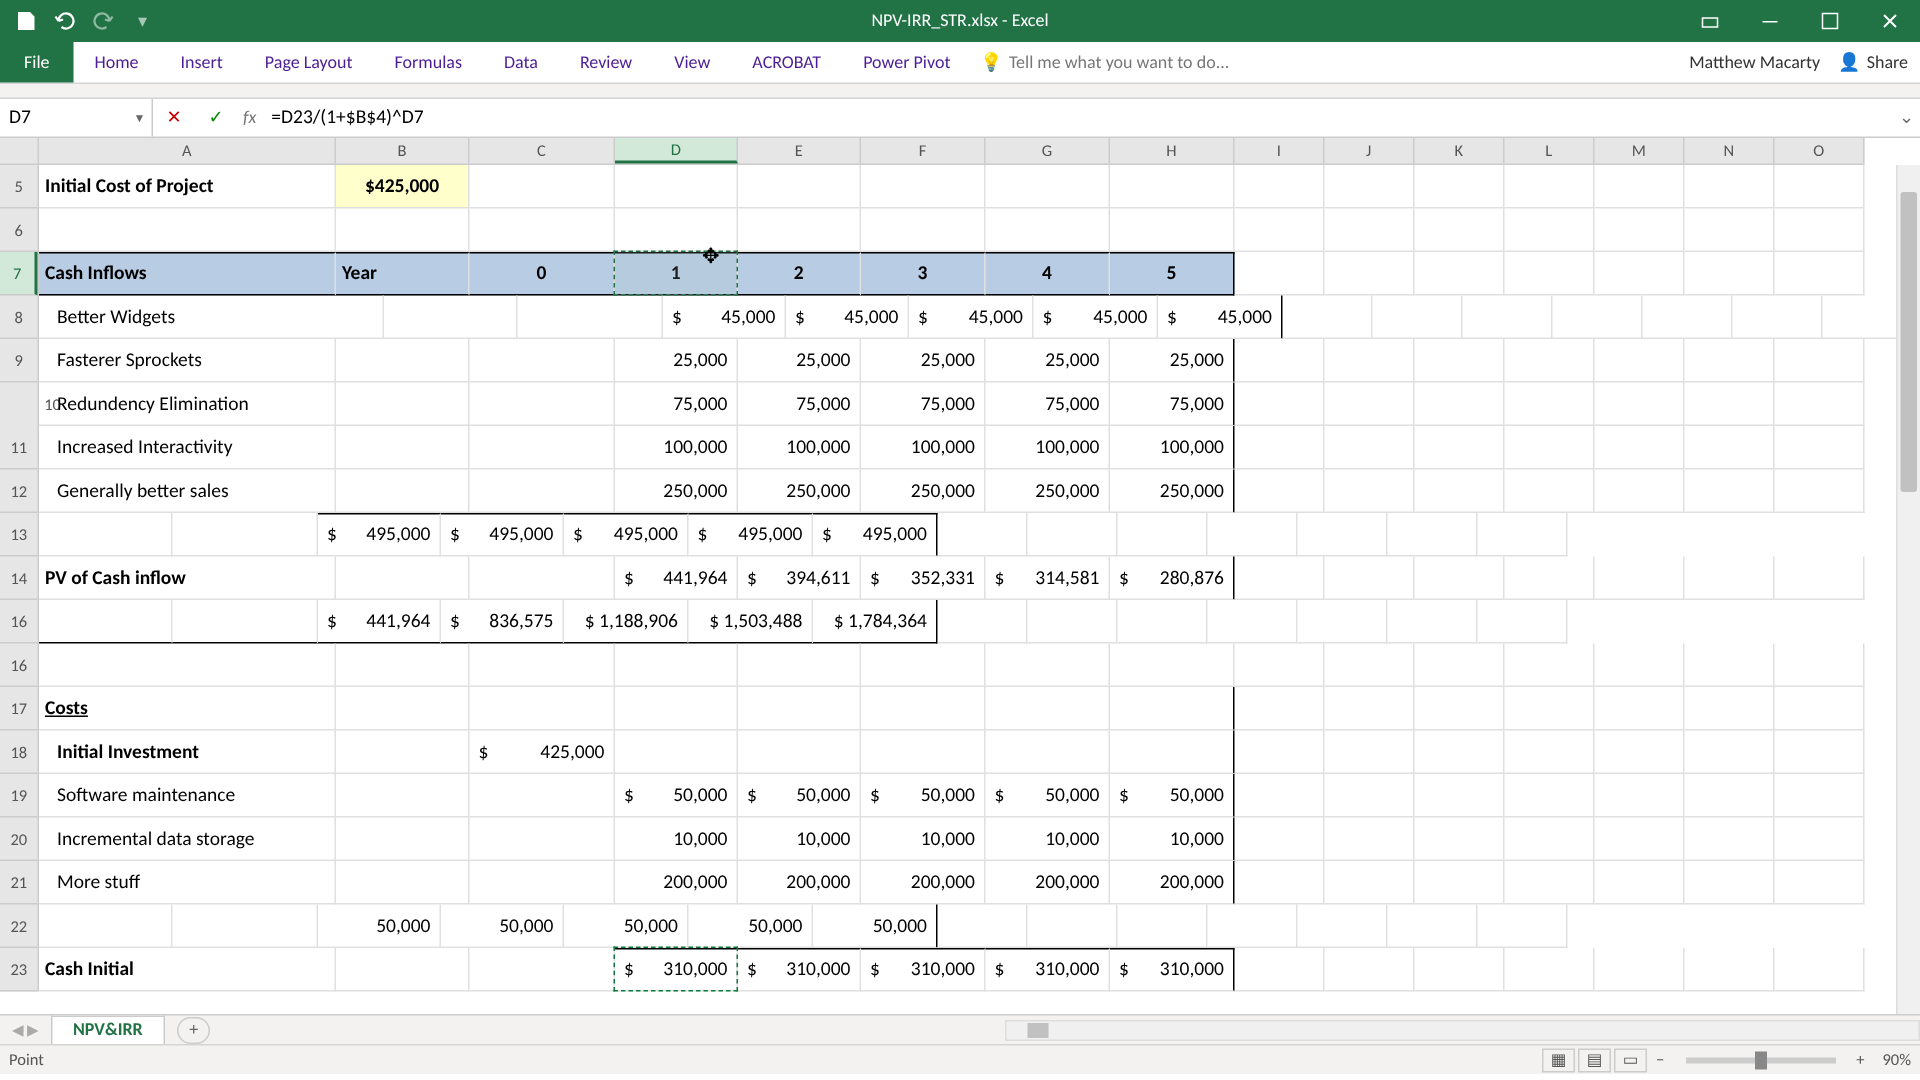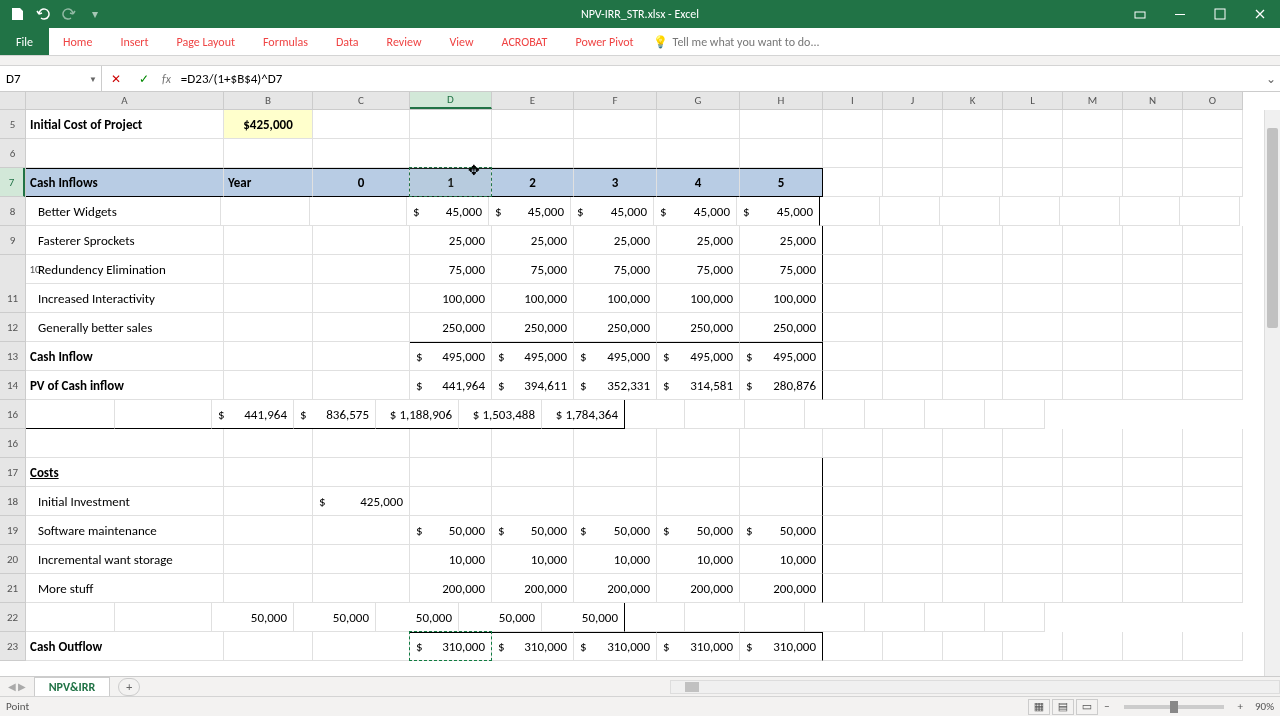--- a/index.html
+++ b/index.html
@@ -10,21 +10,21 @@
   .qat { display: flex; align-items: center; gap: 8px; padding-left: 8px; }
   .qat .icon { width: 18px; height: 18px; display: flex; align-items: center; justify-content: center; }
   .title { position: absolute; left: 50%; transform: translateX(-50%); font-size: 12px; }
   .wincontrols { position: absolute; right: 0; display: flex; }
   .winbtn { width: 40px; height: 28px; display: flex; align-items: center; justify-content: center; }
   .winbtn svg { fill: #fff; }
 
   
   .ribbon-tabs { height: 28px; background: #fff; border-bottom: 1px solid #d4d4d4; display: flex; align-items: stretch; font-size: 12px; position: relative; }
   .filetab { background: #217346; color: #fff; padding: 0 16px; display: flex; align-items: center; font-weight: 400; }
-  .tab { color: #ef4444; padding: 0 14px; display: flex; align-items: center; cursor: pointer; }
+  .tab { color: #4c1d95; padding: 0 14px; display: flex; align-items: center; cursor: pointer; }
   .tellme { color: #777; display: flex; align-items: center; gap: 4px; margin-left: 6px; }
   .rightside { position: absolute; right: 8px; display: flex; align-items: center; gap: 12px; height: 100%; }
   .sharebox { display: flex; align-items: center; gap: 4px; color: #333; }
 
   
   .ribbon-collapsed { height: 10px; background: #f3f2f1; border-bottom: 1px solid #d4d4d4; }
 
   
   .formulabar { height: 26px; display: flex; align-items: stretch; border-bottom: 1px solid #ccc; }
   .namebox { width: 102px; border-right: 1px solid #ccc; display: flex; align-items: center; padding-left: 6px; font-size: 13px; position: relative; }
@@ -138,20 +138,27 @@
   <div class="tab">Page Layout</div>
   <div class="tab">Formulas</div>
   <div class="tab">Data</div>
   <div class="tab">Review</div>
   <div class="tab">View</div>
   <div class="tab">ACROBAT</div>
   <div class="tab">Power Pivot</div>
   <div class="tellme">
     <span>💡</span>
     <span>Tell me what you want to do...</span>
+  </div>
+  <div class="rightside">
+    <span style="color:#333">Matthew Macarty</span>
+    <div class="sharebox">
+      <span>👤</span>
+      <span>Share</span>
+    </div>
   </div>
 </div>
 <div class="ribbon-collapsed"></div>
 
 <div class="formulabar">
   <div class="namebox">
     <span>D7</span>
     <span class="dd">▼</span>
   </div>
   <div class="fxarea">
@@ -249,21 +256,21 @@
         <div class="cell blueheader bold centered sborder-r" style="width: 83px;">5</div>
         <div class="cell" style="width: 60px;"></div>
         <div class="cell" style="width: 60px;"></div>
         <div class="cell" style="width: 60px;"></div>
         <div class="cell" style="width: 60px;"></div>
         <div class="cell" style="width: 60px;"></div>
         <div class="cell" style="width: 60px;"></div>
         <div class="cell" style="width: 60px;"></div>
       </div>
       <div class="row">
-        <div class="cell indent" style="width: 195px;">Better Widgets</div>
+        <div class="cell indent" style="width: 230px;">Better Widgets</div>
         <div class="cell" style="width: 89px;"></div>
         <div class="cell" style="width: 97px;"></div>
         <div class="cell currency" style="width: 82px;">
           <span class="sym">$</span>
           <span class="num">45,000</span>
         </div>
         <div class="cell currency" style="width: 82px;">
           <span class="sym">$</span>
           <span class="num">45,000</span>
         </div>
@@ -349,21 +356,20 @@
         <div class="cell sborder-r rightnum" style="width: 83px;">250,000</div>
         <div class="cell" style="width: 60px;"></div>
         <div class="cell" style="width: 60px;"></div>
         <div class="cell" style="width: 60px;"></div>
         <div class="cell" style="width: 60px;"></div>
         <div class="cell" style="width: 60px;"></div>
         <div class="cell" style="width: 60px;"></div>
         <div class="cell" style="width: 60px;"></div>
       </div>
       <div class="row">
-        <div class="cell bold" style="width: 198px;">Cash Inflow</div>
         <div class="cell" style="width: 89px;"></div>
         <div class="cell" style="width: 97px;"></div>
         <div class="cell sborder-t currency" style="width: 82px;">
           <span class="sym">$</span>
           <span class="num">495,000</span>
         </div>
         <div class="cell sborder-t currency" style="width: 82px;">
           <span class="sym">$</span>
           <span class="num">495,000</span>
         </div>
@@ -469,21 +475,21 @@
         <div class="cell sborder-r" style="width: 83px;"></div>
         <div class="cell" style="width: 60px;"></div>
         <div class="cell" style="width: 60px;"></div>
         <div class="cell" style="width: 60px;"></div>
         <div class="cell" style="width: 60px;"></div>
         <div class="cell" style="width: 60px;"></div>
         <div class="cell" style="width: 60px;"></div>
         <div class="cell" style="width: 60px;"></div>
       </div>
       <div class="row">
-        <div class="cell indent" style="width: 198px;">Initial Investment</div>
+        <div class="cell indent" style="width: 198px; font-weight: bold;">Initial Investment</div>
         <div class="cell" style="width: 89px;"></div>
         <div class="cell currency" style="width: 97px;">
           <span class="sym">$</span>
           <span class="num">425,000</span>
         </div>
         <div class="cell" style="width: 82px;"></div>
         <div class="cell" style="width: 82px;"></div>
         <div class="cell" style="width: 83px;"></div>
         <div class="cell" style="width: 83px;"></div>
         <div class="cell sborder-r" style="width: 83px;"></div>
@@ -521,21 +527,21 @@
         </div>
         <div class="cell" style="width: 60px;"></div>
         <div class="cell" style="width: 60px;"></div>
         <div class="cell" style="width: 60px;"></div>
         <div class="cell" style="width: 60px;"></div>
         <div class="cell" style="width: 60px;"></div>
         <div class="cell" style="width: 60px;"></div>
         <div class="cell" style="width: 60px;"></div>
       </div>
       <div class="row">
-        <div class="cell indent" style="width: 198px;">Incremental want storage</div>
+        <div class="cell indent" style="width: 198px;">Incremental data storage</div>
         <div class="cell" style="width: 89px;"></div>
         <div class="cell" style="width: 97px;"></div>
         <div class="cell rightnum" style="width: 82px;">10,000</div>
         <div class="cell rightnum" style="width: 82px;">10,000</div>
         <div class="cell rightnum" style="width: 83px;">10,000</div>
         <div class="cell rightnum" style="width: 83px;">10,000</div>
         <div class="cell sborder-r rightnum" style="width: 83px;">10,000</div>
         <div class="cell" style="width: 60px;"></div>
         <div class="cell" style="width: 60px;"></div>
         <div class="cell" style="width: 60px;"></div>
@@ -571,21 +577,21 @@
         <div class="cell sborder-r rightnum" style="width: 83px;">50,000</div>
         <div class="cell" style="width: 60px;"></div>
         <div class="cell" style="width: 60px;"></div>
         <div class="cell" style="width: 60px;"></div>
         <div class="cell" style="width: 60px;"></div>
         <div class="cell" style="width: 60px;"></div>
         <div class="cell" style="width: 60px;"></div>
         <div class="cell" style="width: 60px;"></div>
       </div>
       <div class="row">
-        <div class="cell bold" style="width: 198px;">Cash Outflow</div>
+        <div class="cell bold" style="width: 198px;">Cash Initial</div>
         <div class="cell" style="width: 89px;"></div>
         <div class="cell" style="width: 97px;"></div>
         <div class="cell sborder-t currency" style="width: 82px;">
           <span class="sym">$</span>
           <span class="num">310,000</span>
         </div>
         <div class="cell sborder-t currency" style="width: 82px;">
           <span class="sym">$</span>
           <span class="num">310,000</span>
         </div>

